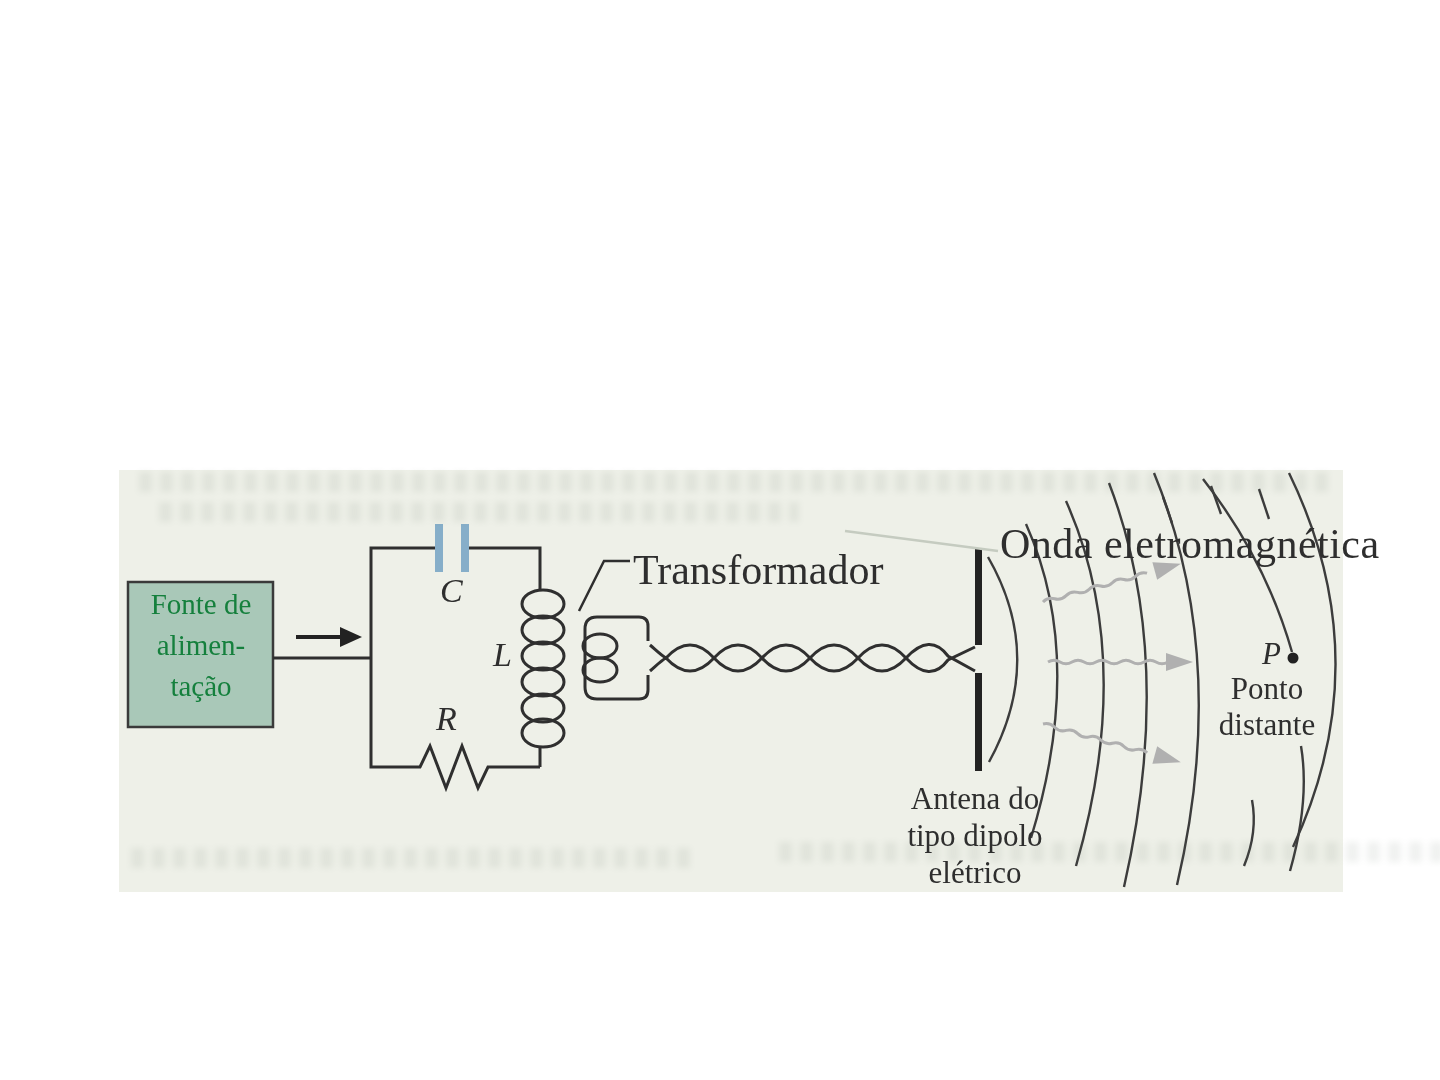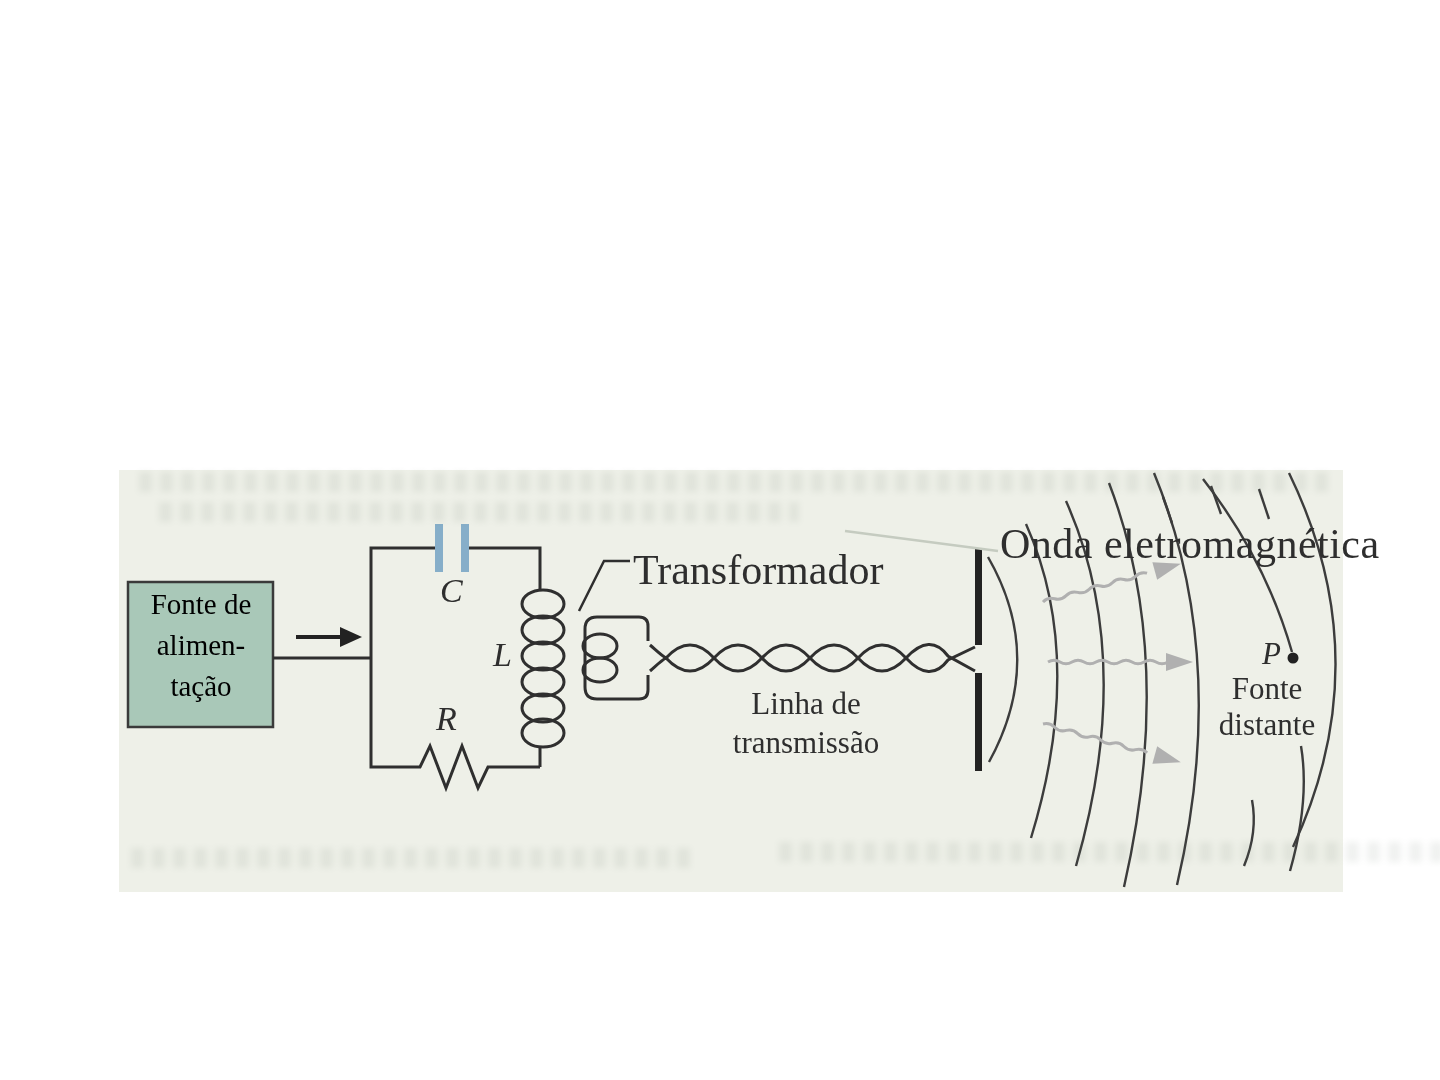--- a/index.html
+++ b/index.html
@@ -21,21 +21,21 @@
   }
   .center{text-align:center;}
   .it{font-style:italic;}
   .smudge{
     position:absolute;
     background:repeating-linear-gradient(90deg,#5f6f60 0 13px,transparent 13px 21px);
     filter:blur(3px);
     opacity:0.09;
     pointer-events:none;
   }
-  .fonte-text{font-size:29px;line-height:41px;color:#000000;}
+  .fonte-text{font-size:29px;line-height:41px;color:#15803d;}
   .sym{font-size:34px;font-style:italic;}
   .cap32{font-size:42px;text-align:right;}
   .cap31{font-size:31px;line-height:39px;}
 </style>
 </head>
 <body>
 
 <div class="figure">
 
   <svg width="1224" height="422" viewBox="119 470 1224 422">
@@ -138,28 +138,29 @@
     <div>tação</div>
   </div>
 
   <div class="lbl sym" style="left:321px;top:102px;">C</div>
   <div class="lbl sym" style="left:374px;top:166px;">L</div>
   <div class="lbl sym" style="left:317px;top:230px;">R</div>
 
 
   <div class="lbl cap32" style="left:514px;top:76px;">Transformador</div>
 
-  <div class="lbl cap31 center" style="left:587px;top:214px;width:200px;">
-    <div>Linha de</div>
-    <div>transmissão</div>
+
+  <div class="lbl center" style="left:756px;top:310px;width:200px;font-size:31px;line-height:37px;">
+    <div>Antena do</div>
+    <div>tipo dipolo</div>
+    <div>elétrico</div>
   </div>
-
 
   <div class="lbl" style="left:881px;top:50px;font-size:42px;letter-spacing:0.5px;">Onda eletromagnética</div>
 
   <div class="lbl it" style="left:1143px;top:166px;font-size:31px;">P</div>
 
   <div class="lbl center" style="left:1068px;top:201px;width:160px;font-size:31px;line-height:36px;">
-    <div>Fonte</div>
+    <div>Ponto</div>
     <div>distante</div>
   </div>
 
 </div>
 
 </body></html>

